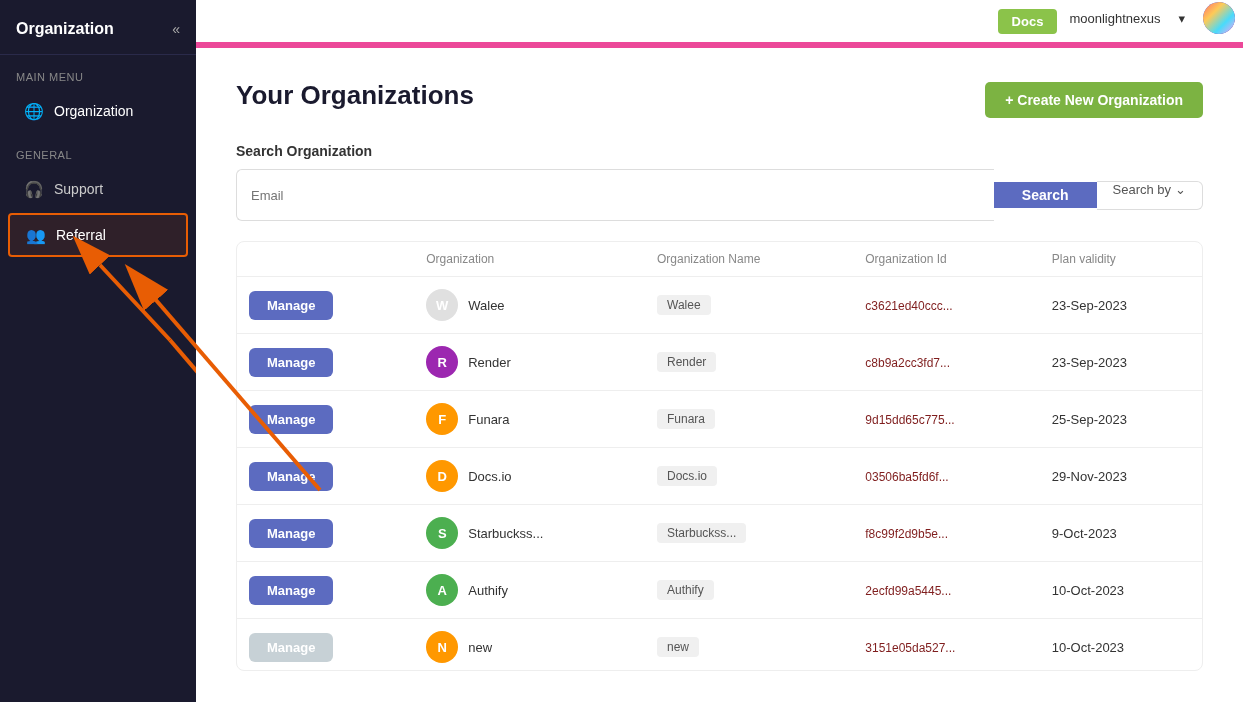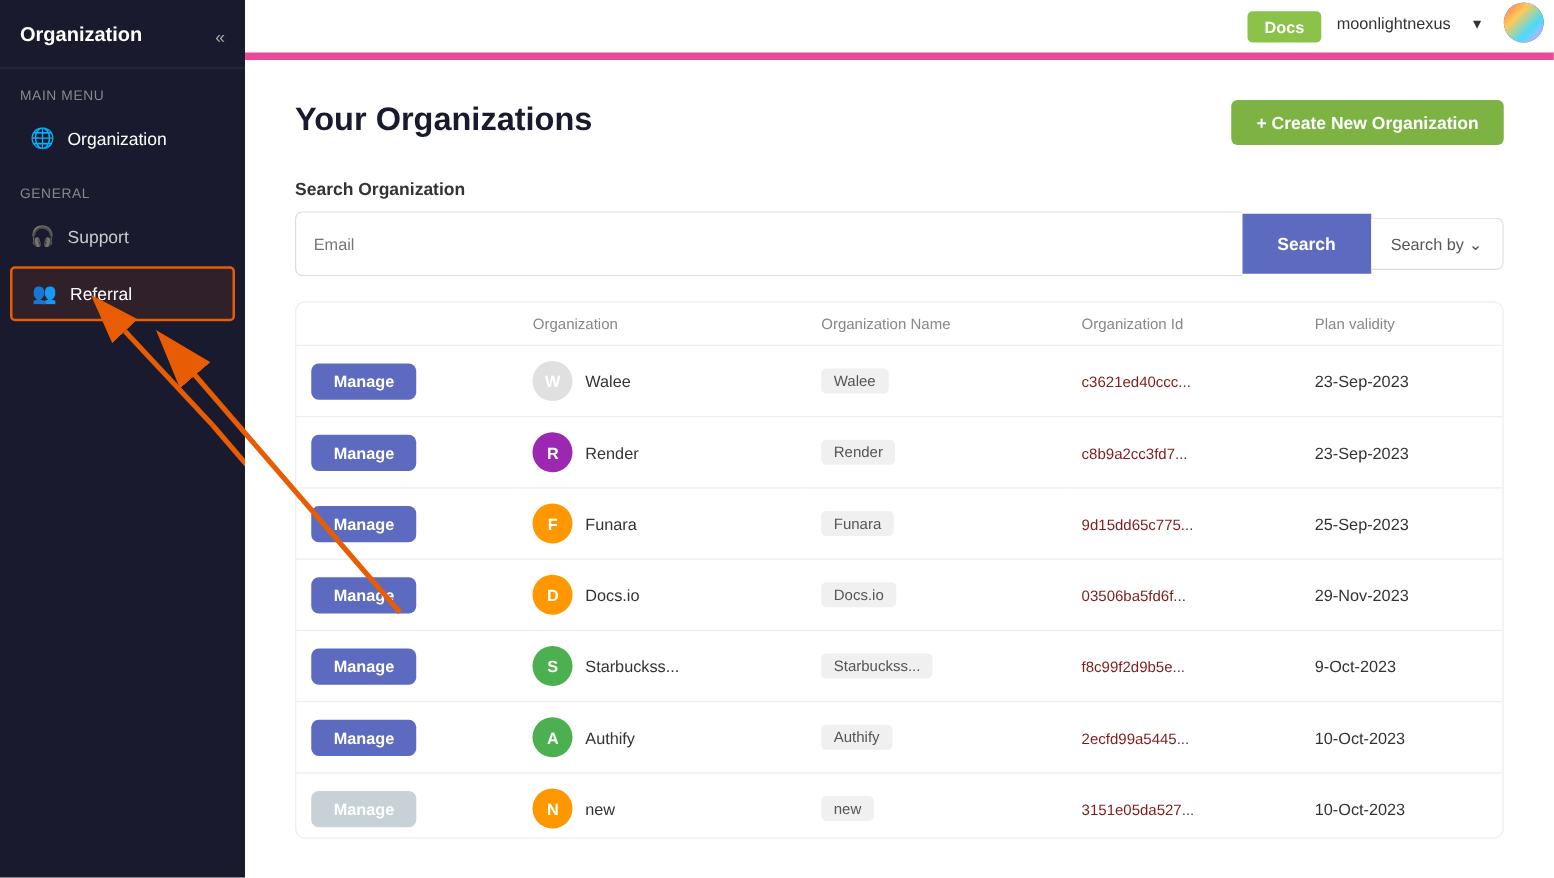--- a/index.html
+++ b/index.html
@@ -135,21 +135,21 @@
     .page-desc {
       font-size: 13px;
       color: #555;
       margin-bottom: 28px;
       line-height: 1.5;
     }
     .page-desc a { color: #5c6bc0; text-decoration: none; }
 
     .header-row {
       display: flex;
-      align-items: flex-start;
+      align-items: center;
       justify-content: space-between;
       margin-bottom: 24px;
     }
     .create-btn {
       background: #7cb342;
       color: #fff;
       border: none;
       border-radius: 5px;
       padding: 10px 20px;
       font-size: 14px;
@@ -174,37 +174,37 @@
       font-size: 13px;
       color: #999;
       outline: none;
       height: 52px;
     }
     .search-btn {
       background: #5c6bc0;
       color: #fff;
       border: none;
       padding: 0 28px;
-      height: 48px;
+      height: 26px;
       font-size: 14px;
       font-weight: 600;
       cursor: pointer;
     }
     .search-by-btn {
       background: #fff;
       color: #555;
       border: 1px solid #ddd;
       border-left: none;
       border-radius: 0 6px 6px 0;
       padding: 0 16px;
-      height: 42px;
-      font-size: 13px;
-      cursor: pointer;
-      display: flex;
-      align-items: center;
+      height: 29px;
+      font-size: 13px;
+      cursor: pointer;
+      display: flex;
+      align-items: flex-start;
       gap: 4px;
       white-space: nowrap;
     }
 
     
     .org-table { width: 100%; border-collapse: collapse; }
     .org-table th {
       text-align: left;
       padding: 10px 12px;
       font-size: 12px;

